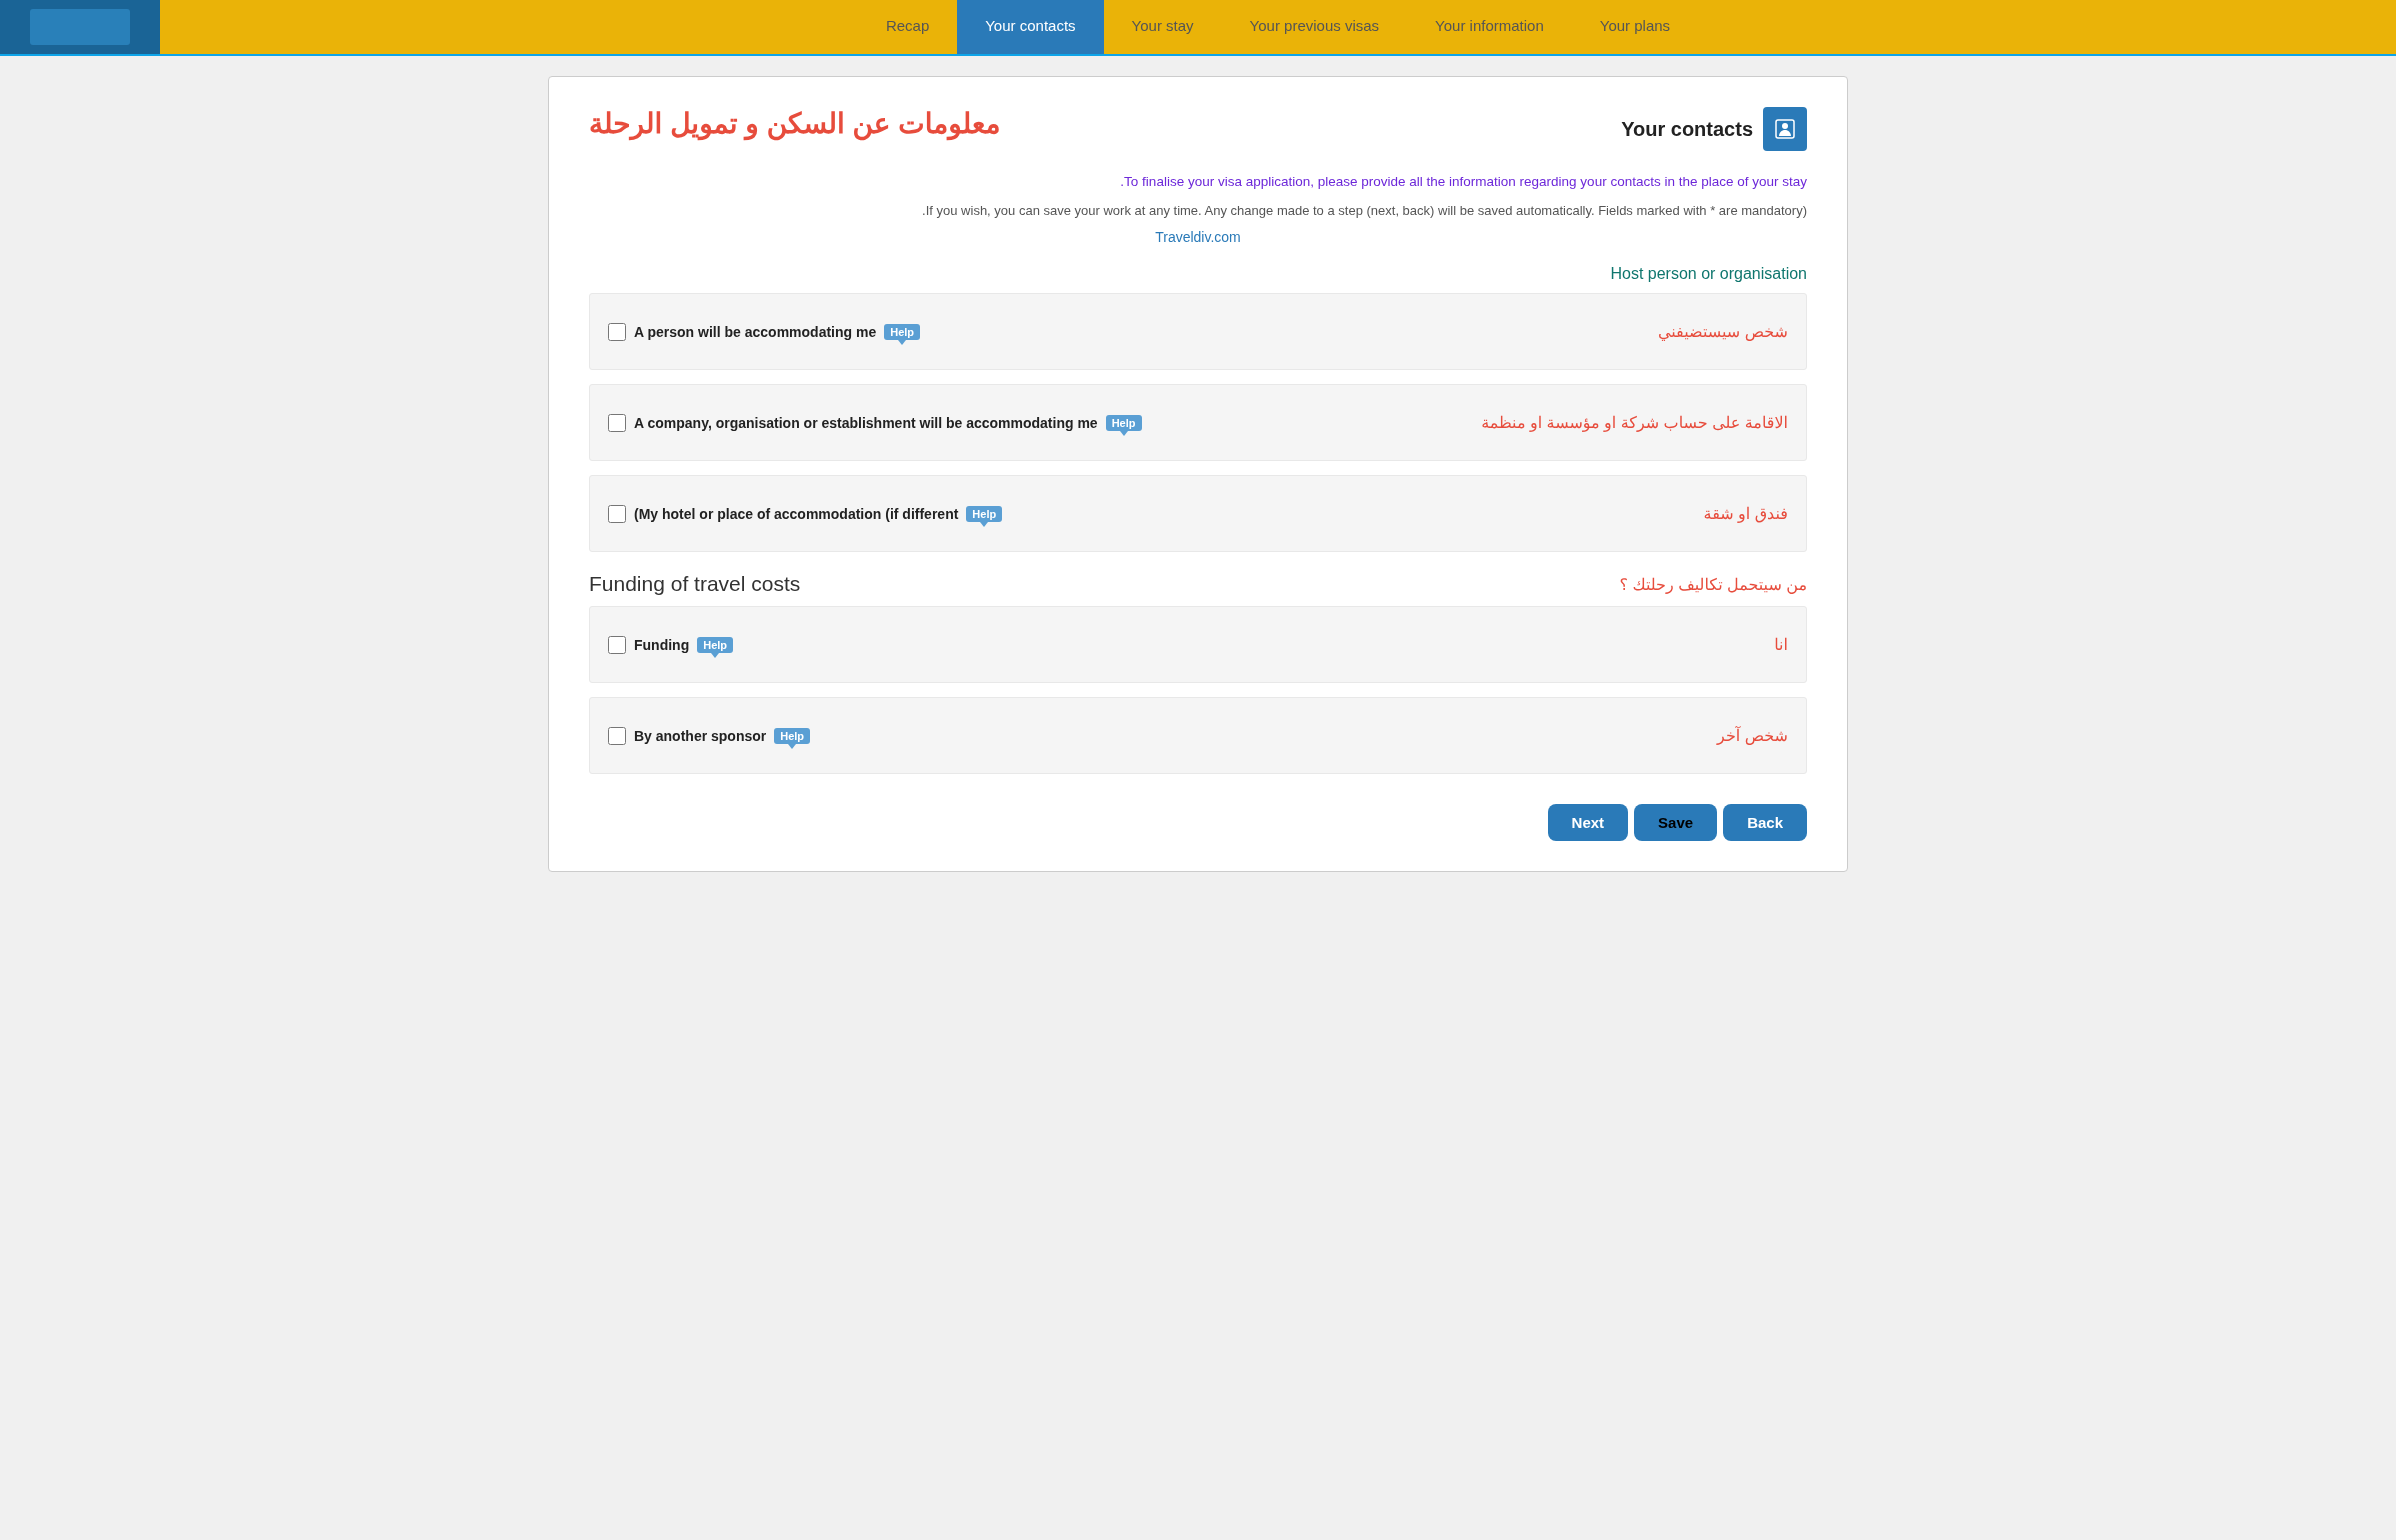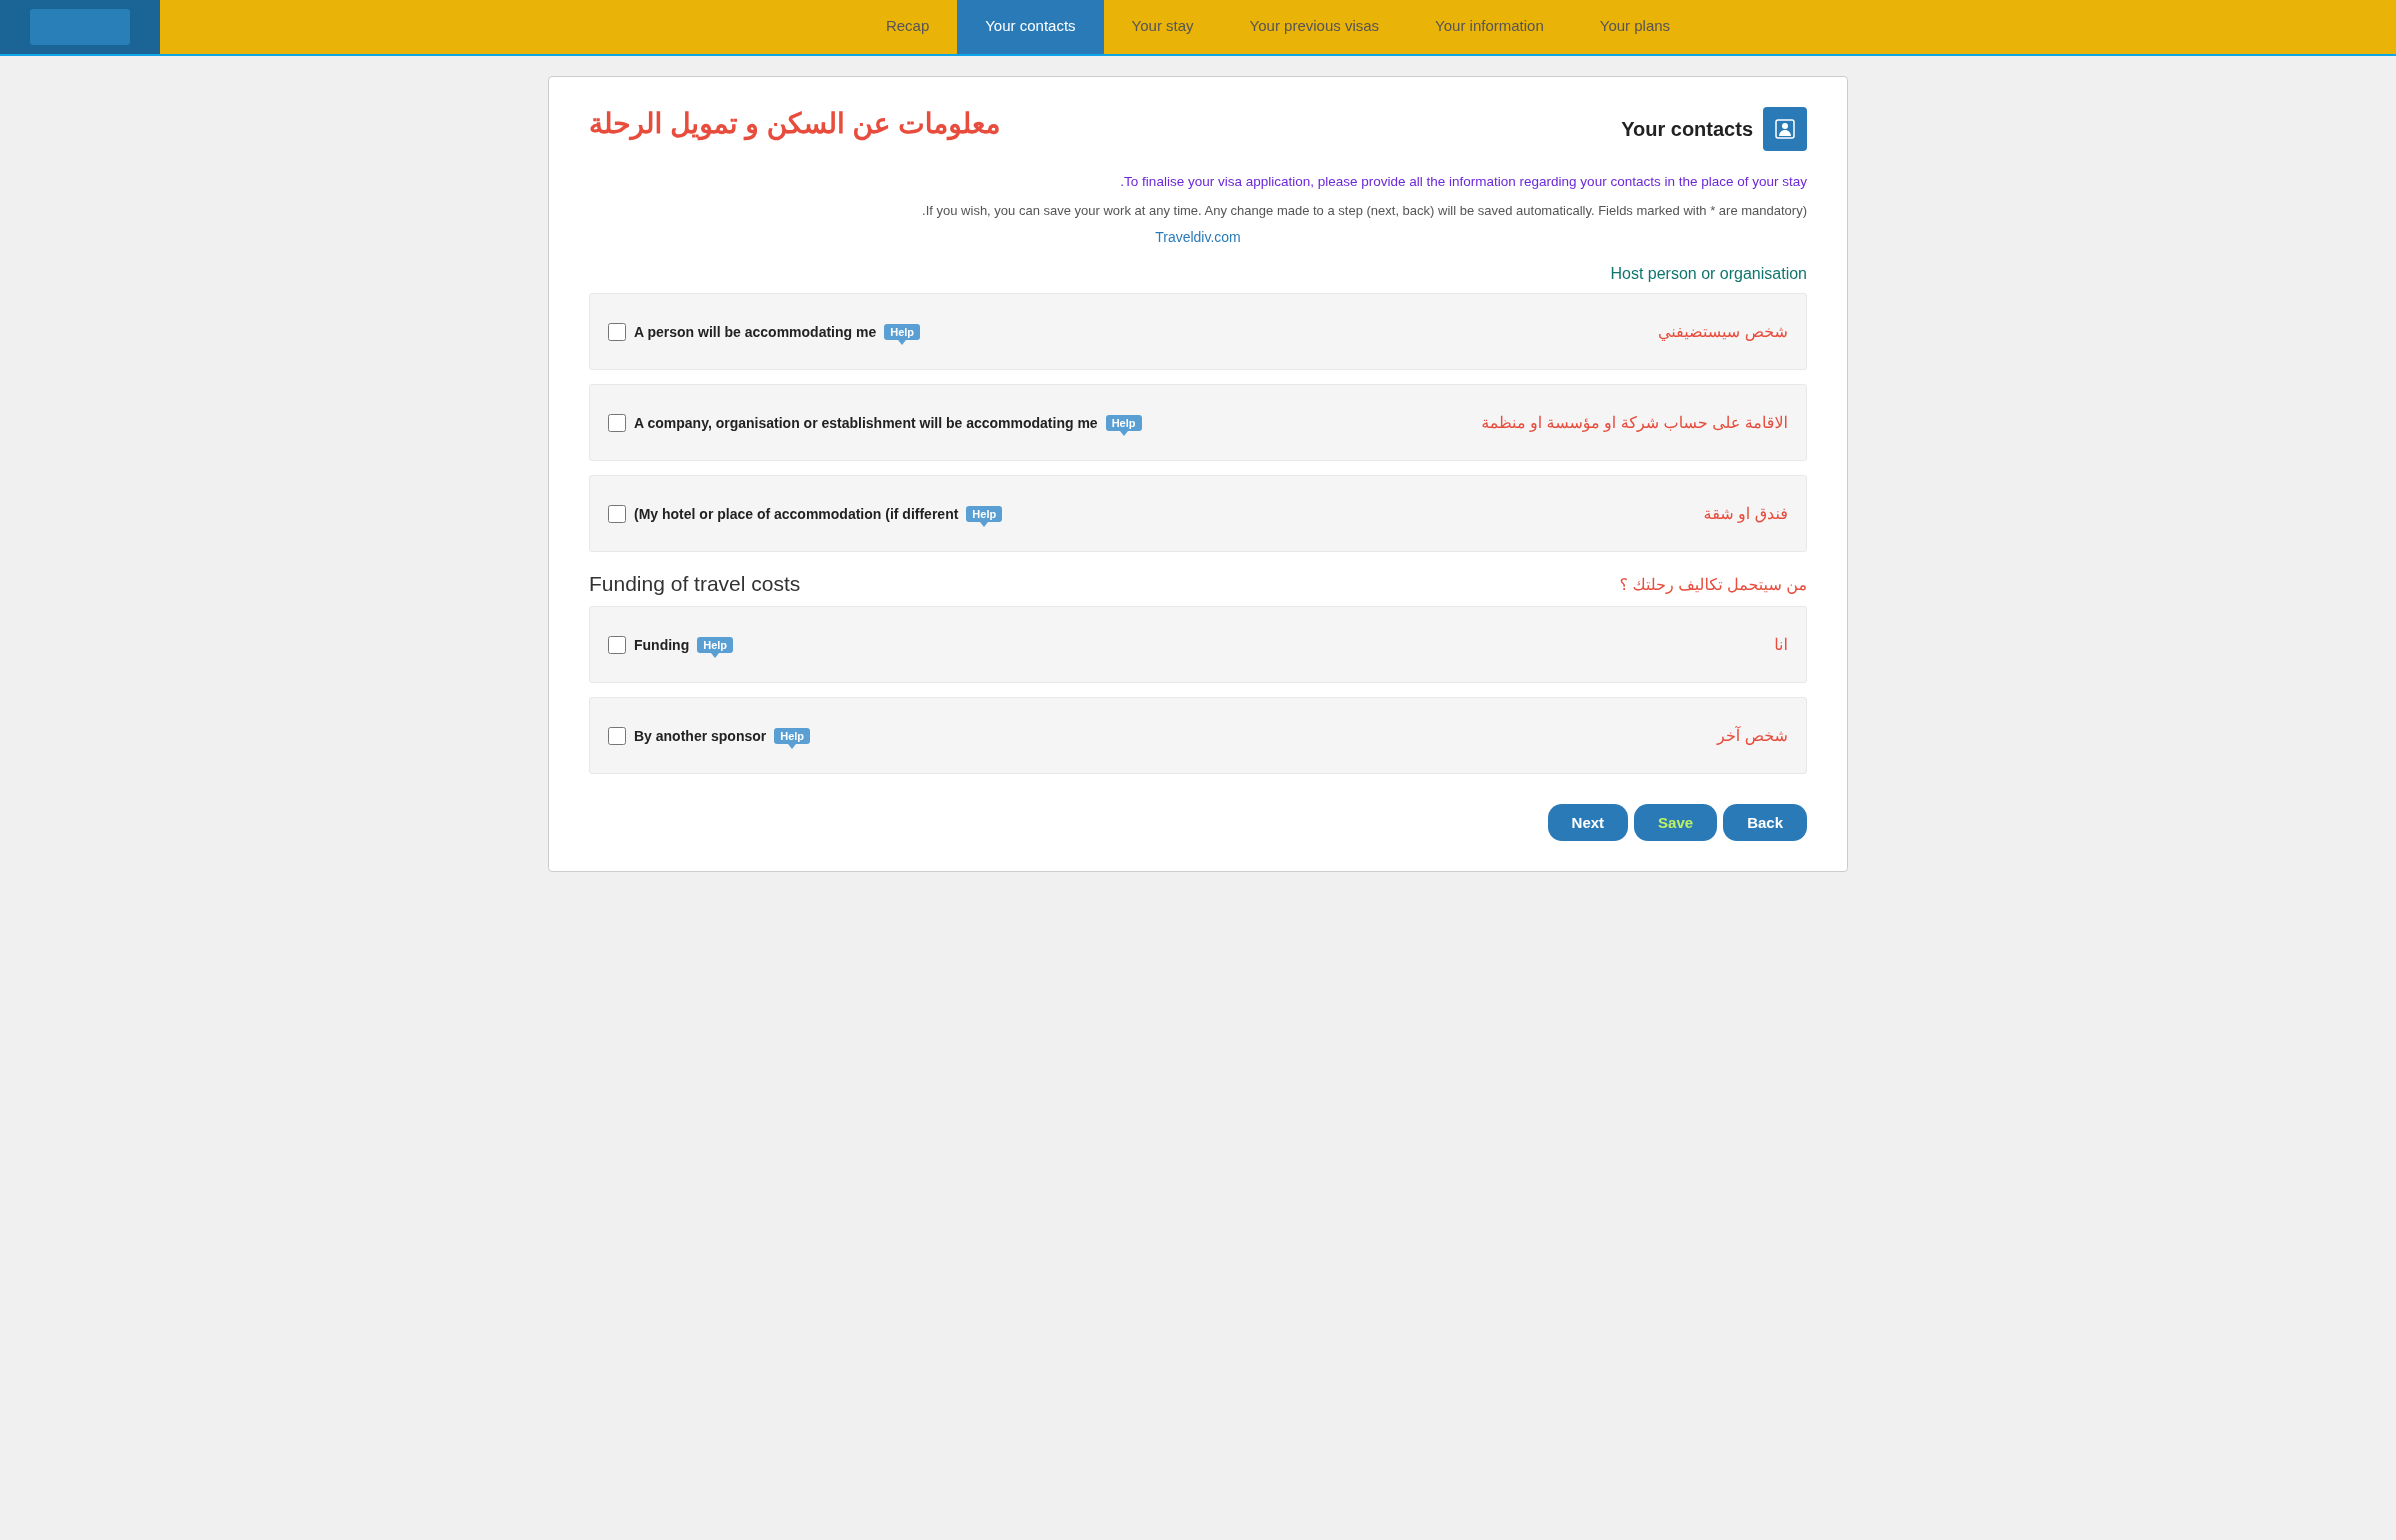--- a/index.html
+++ b/index.html
@@ -221,32 +221,32 @@
     .bottom-actions {
       display: flex;
       justify-content: flex-end;
       gap: 6px;
       margin-top: 30px;
     }
     .btn {
       padding: 10px 24px;
       font-size: 15px;
       border: none;
-      border-radius: 14px;
+      border-radius: 8px;
       cursor: pointer;
       font-weight: bold;
       text-align: right;
     }
     .btn-next {
       background: #2a7ab8;
       color: #fff;
     }
     .btn-save {
       background: #2a7ab8;
-      color: #bef264;
+      color: #000000;
     }
     .btn-back {
       background: #2a7ab8;
       color: #fff;
     }
   </style>
 </head>
 <body>
 
 <nav class="nav-bar">

